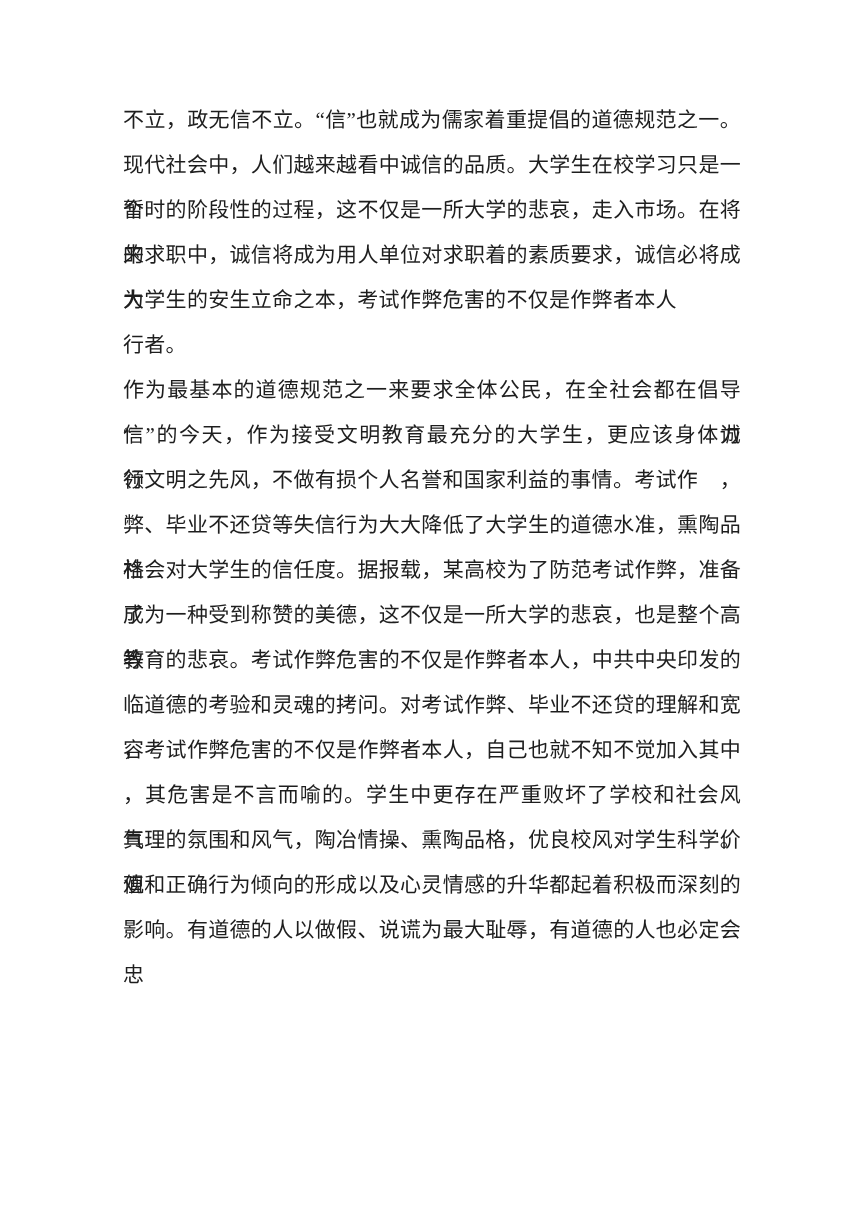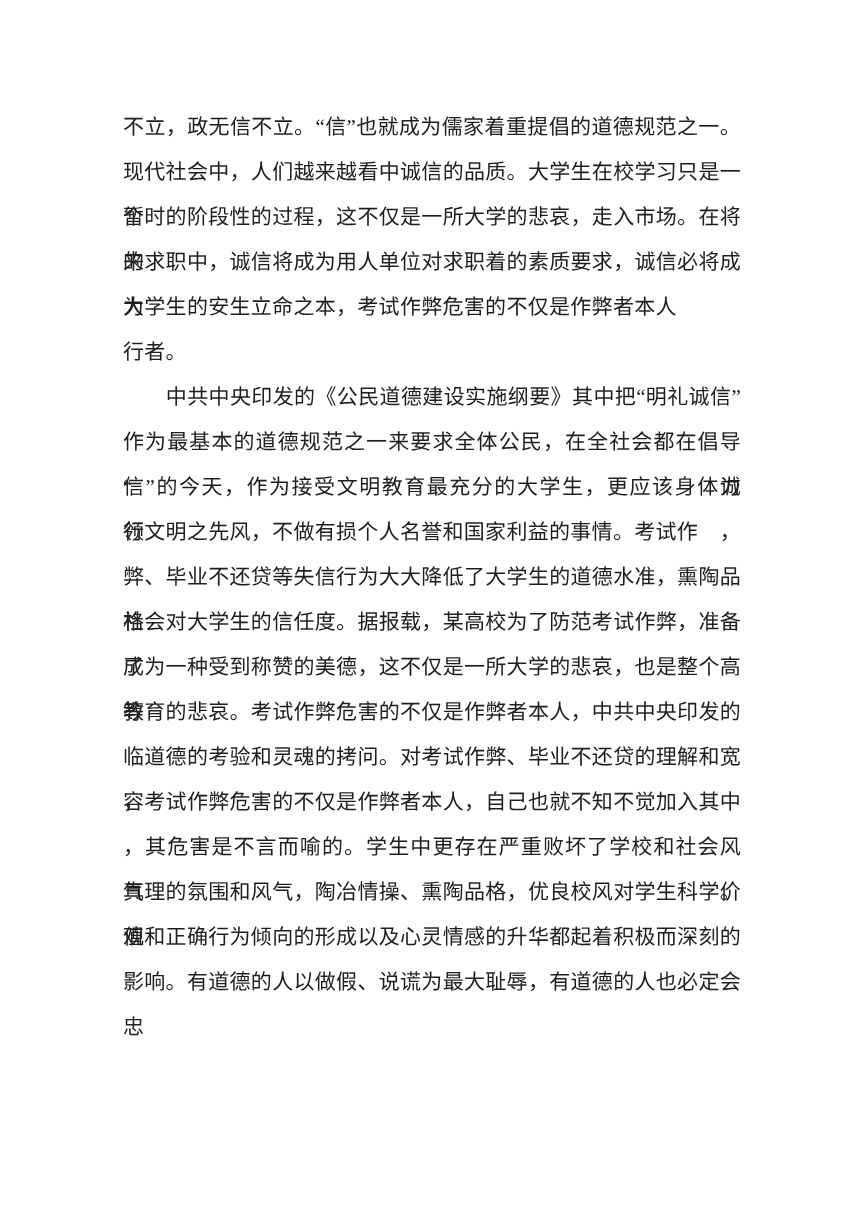--- a/index.html
+++ b/index.html
@@ -11,21 +11,21 @@
     position: relative;
     width: 864px;
     height: 1222px;
     background: #ffffff;
     overflow: hidden;
     font-family: "Liberation Serif", "DejaVu Serif", serif;
   }
   .doc-text {
     position: absolute;
     left: 123px;
-    top: 105px;
+    top: 98px;
     width: 618px;
     color: #1e1e1e;
   }
   .line {
     height: 45px;
     line-height: 45px;
     font-size: 21px;
     white-space: pre;
     letter-spacing: 0.3px;
   }
@@ -39,21 +39,20 @@
 <body>
 
 <div class="page">
   <div class="doc-text">
     <div class="line j">不立，政无信不立。“信”也就成为儒家着重提倡的道德规范之一。</div>
     <div class="line j">现代社会中，人们越来越看中诚信的品质。大学生在校学习只是一个</div>
     <div class="line j">暂时的阶段性的过程，这不仅是一所大学的悲哀，走入市场。在将来</div>
     <div class="line j">的求职中，诚信将成为用人单位对求职着的素质要求，诚信必将成为</div>
     <div class="line">大学生的安生立命之本，考试作弊危害的不仅是作弊者本人</div>
     <div class="line">行者。</div>
-    <div class="line j">　　中共中央印发的《公民道德建设实施纲要》其中把“明礼诚信”</div>
     <div class="line j">作为最基本的道德规范之一来要求全体公民，在全社会都在倡导“诚</div>
     <div class="line j">信”的今天，作为接受文明教育最充分的大学生，更应该身体力行，</div>
     <div class="line">领文明之先风，不做有损个人名誉和国家利益的事情。考试作</div>
     <div class="line j">弊、毕业不还贷等失信行为大大降低了大学生的道德水准，熏陶品格</div>
     <div class="line j">社会对大学生的信任度。据报载，某高校为了防范考试作弊，准备了</div>
     <div class="line j">成为一种受到称赞的美德，这不仅是一所大学的悲哀，也是整个高等</div>
     <div class="line j">教育的悲哀。考试作弊危害的不仅是作弊者本人，中共中央印发的</div>
     <div class="line j">临道德的考验和灵魂的拷问。对考试作弊、毕业不还贷的理解和宽容</div>
     <div class="line j">，考试作弊危害的不仅是作弊者本人，自己也就不知不觉加入其中</div>
     <div class="line j">，其危害是不言而喻的。学生中更存在严重败坏了学校和社会风气。</div>

